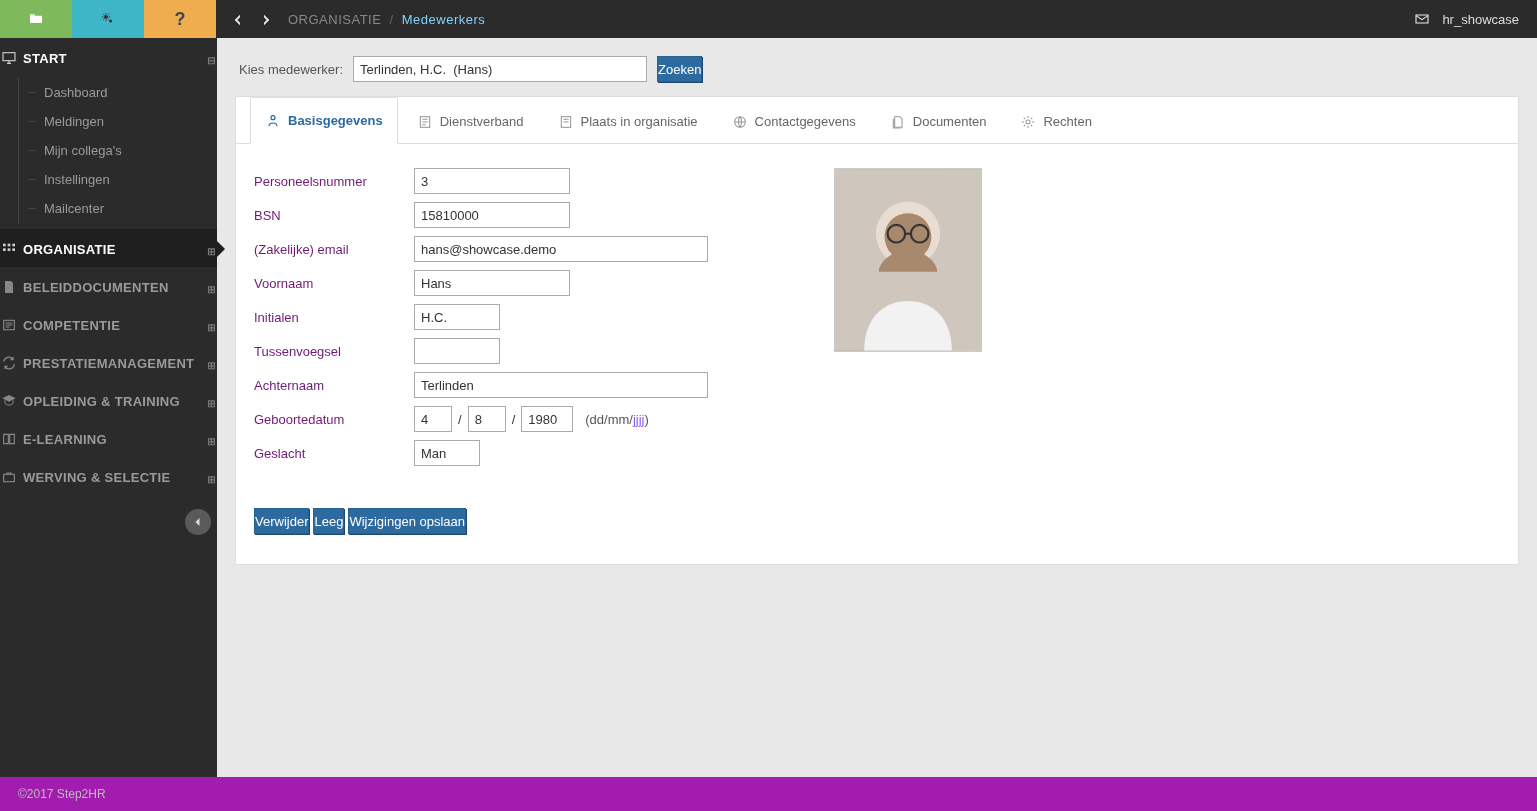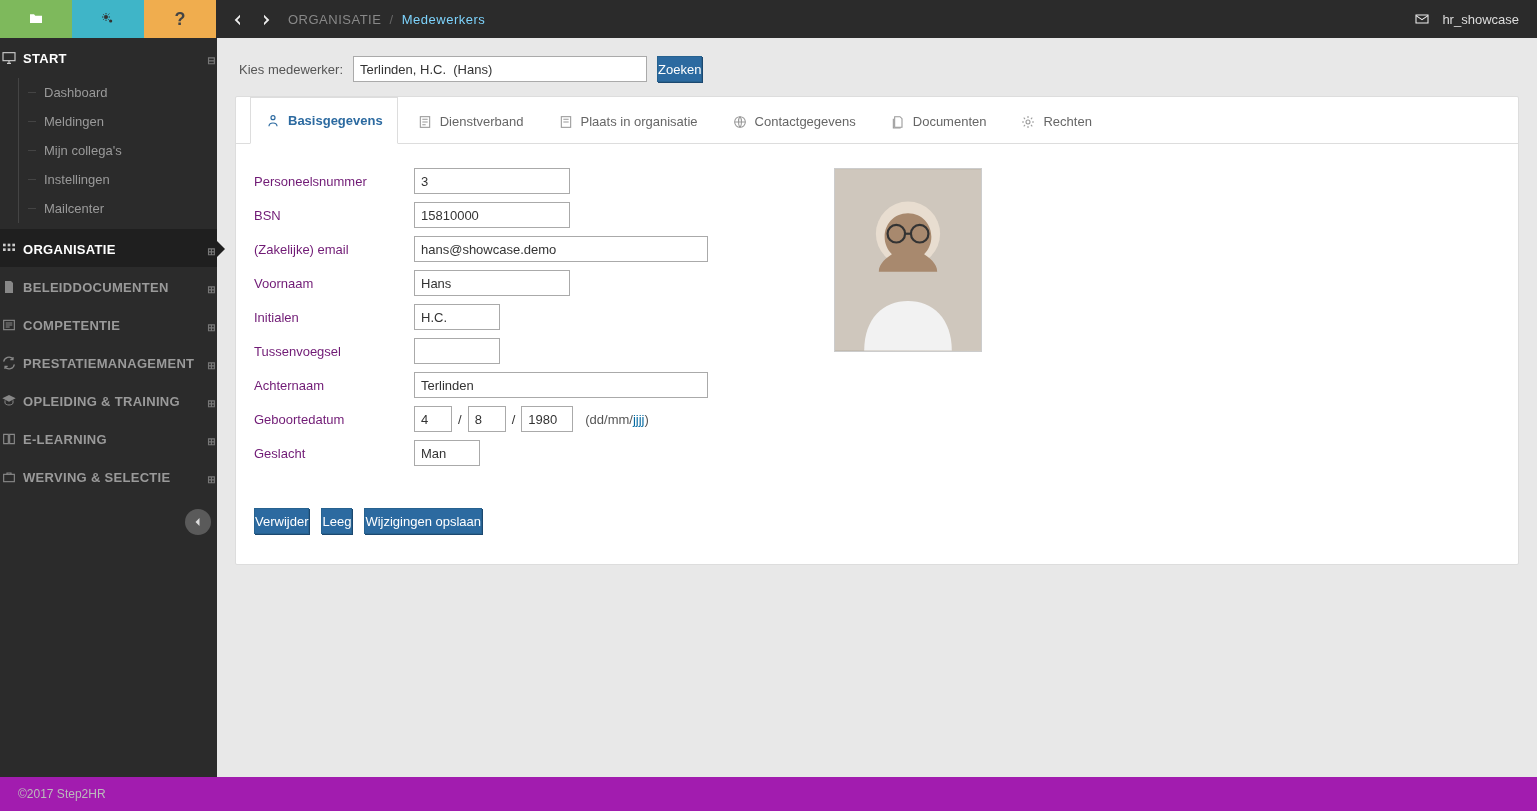--- a/index.html
+++ b/index.html
@@ -58,25 +58,25 @@
 .form-grid { flex: 0 0 520px; }
 .form-row { display: flex; align-items: center; margin-bottom: 8px; }
 .form-row .lbl { width: 160px; color: #701a75; font-size: 13px; }
 .form-row .ctrl { display:flex; align-items:center; gap:6px; }
 .w-sm { width: 86px; }
 .w-md { width: 156px; }
 .w-lg { width: 294px; }
 .w-xs { width: 38px; }
 .w-yr { width: 52px; }
 .date-hint { color: #555; margin-left: 6px; }
-.date-hint .jj { color: #0369a1; text-decoration: underline; margin-top: 16px; }
+.date-hint .jj { color: #8b5cf6; text-decoration: underline; margin-top: 16px; }
 .photo { width: 148px; height: 184px; background: linear-gradient(135deg,#c9c2b8 0%, #b4aca2 60%, #d6cfc6 100%); display:flex; align-items:center; justify-content:center; position:relative; overflow:hidden; border:1px solid #ccc; margin-left: 30px; }
 .photo svg { width:100%; height:100%; }
 
-.btn-row { display: flex; gap: 12px; padding: 0 18px 30px 18px; }
+.btn-row { display: flex; gap: 4px; padding: 0 18px 30px 18px; }
 
 
 .footer { background: #a21caf; color: #bbb; padding: 9px 18px; font-size: 12px; height:34px; display:flex; align-items:center; }
 
 .icon-svg { width:16px; height:16px; display:inline-block; vertical-align:middle; }
 </style>
 </head>
 <body>
 
 <div class="top-bar">

